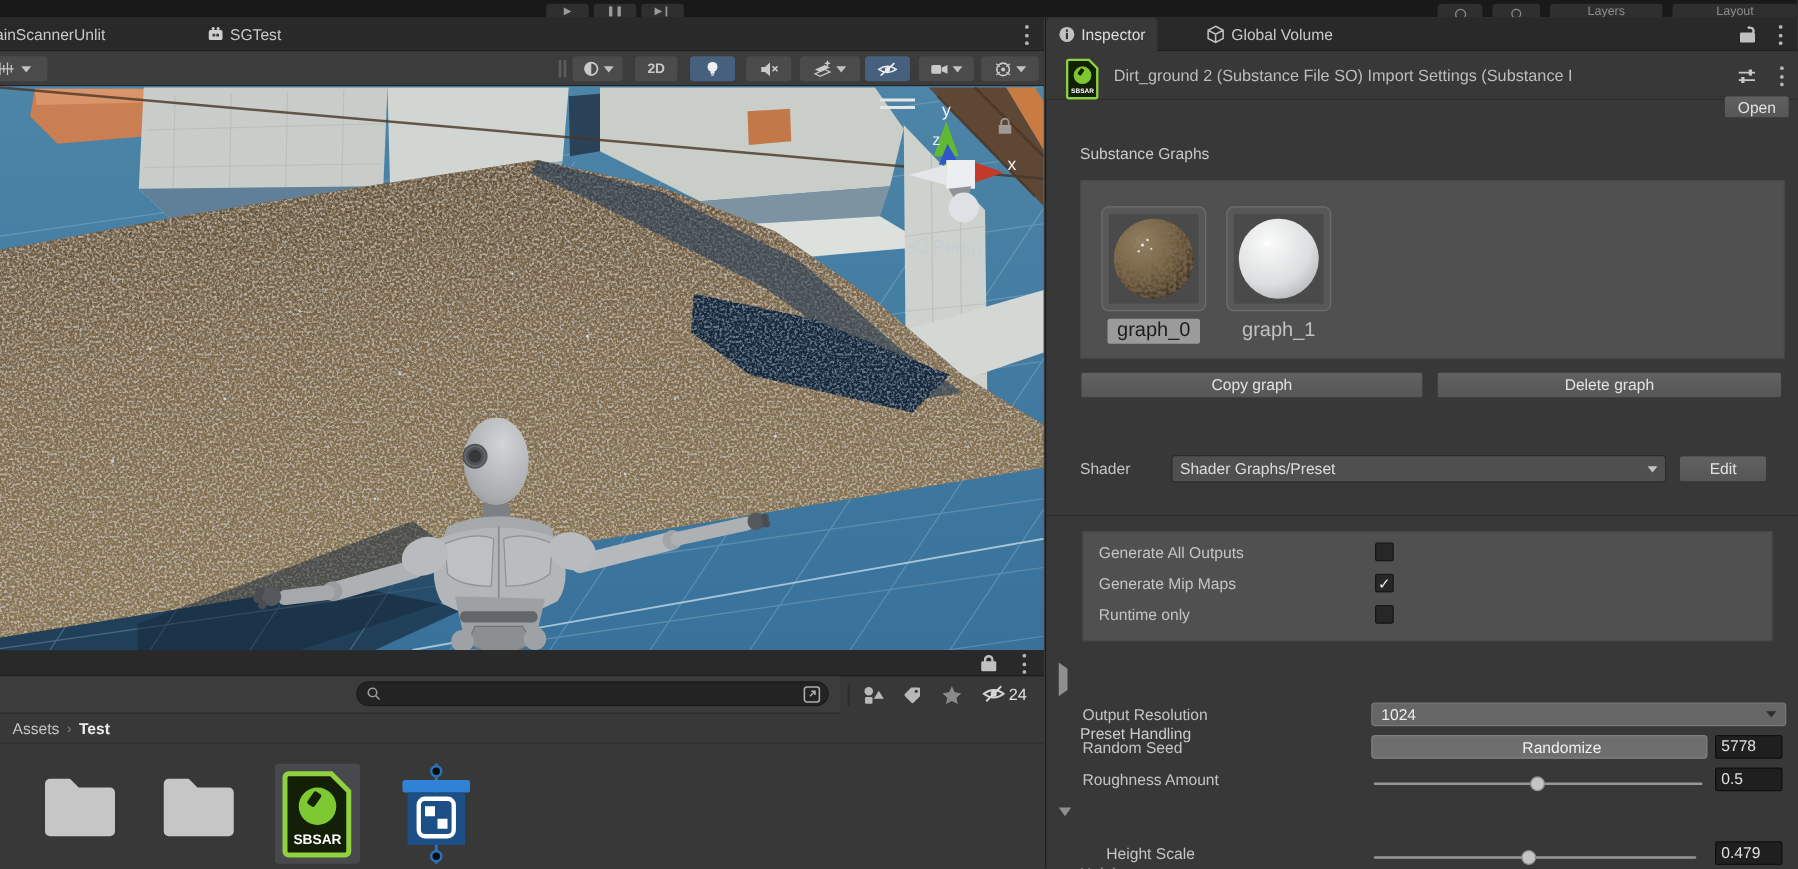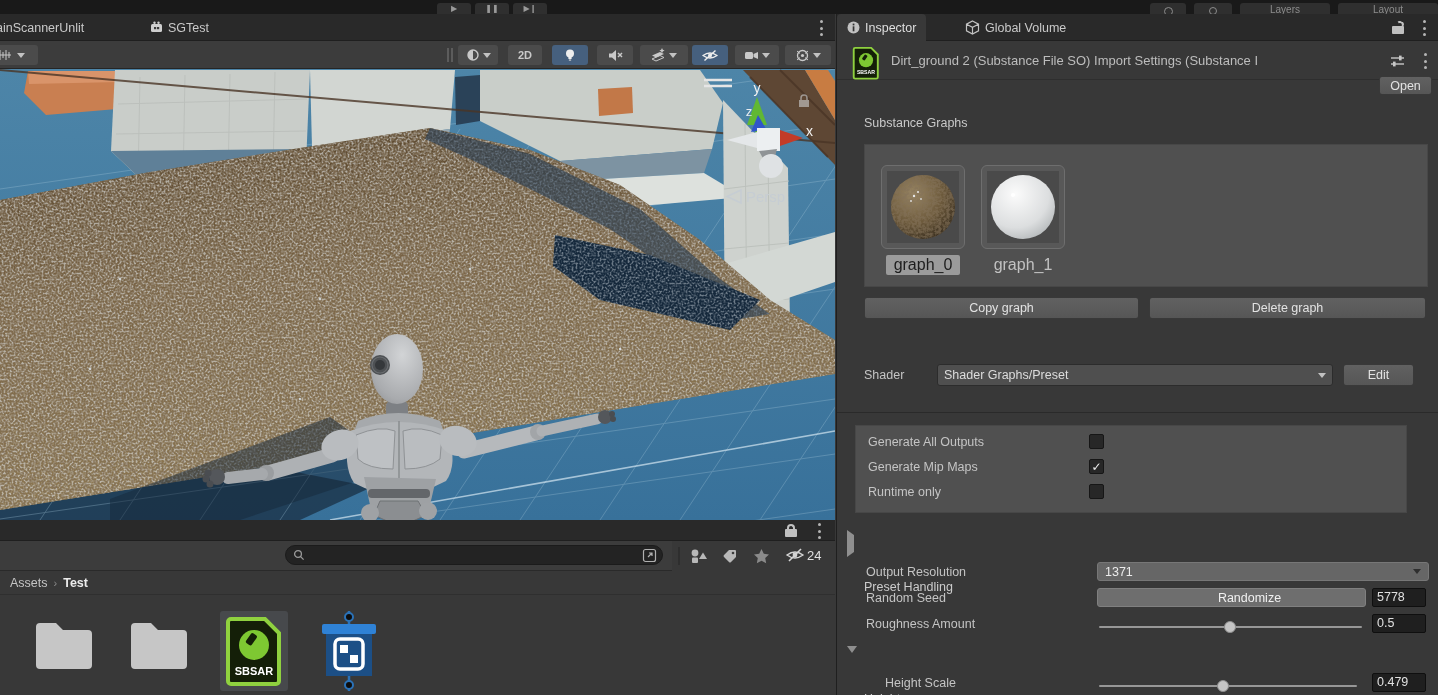--- a/index.html
+++ b/index.html
@@ -118,21 +118,21 @@
         <span>Layout</span>
       </div>
   </div>
 
   <div id="leftpane" class="abs">
 
     <div class="tabbar">
       <div class="wtab" style="left:-14px;">
         <span>ainScannerUnlit</span>
       </div>
-      <div class="wtab" style="left:140px;">
+      <div class="wtab" style="left:156px;">
         <svg class="iconimg" width="13" height="13" viewBox="0 0 13 13">
           <rect x="1" y="3" width="11" height="8" rx="1.5" fill="#cfcfcf"></rect>
           <circle cx="4.5" cy="1.8" r="1.2" fill="#cfcfcf"></circle>
             <circle cx="8.5" cy="1.8" r="1.2" fill="#cfcfcf"></circle>
           <rect x="4" y="6" width="2.2" height="2.2" fill="#3a3a3a"></rect>
             <rect x="7" y="6" width="2.2" height="2.2" fill="#3a3a3a"></rect>
         </svg>
         <span>SGTest</span>
       </div>
       <div class="kebab" style="position:absolute; right:12px; top:6px;">
@@ -602,41 +602,41 @@
     <div class="dropdown" style="left:100px; top:350px; width:396px; height:22px;">
       <span>Shader Graphs/Preset</span>
       <span class="caret"></span>
     </div>
     <div class="btn abs" style="left:506px; top:350px; width:71px; height:22px;">
       <span>Edit</span>
     </div>
 
     <div class="abs" style="left:0; top:398px; width:602px; height:1px; background:#2a2a2a;"></div>
 
-    <div class="box" style="left:18px; top:411px; width:552px; height:88px;">
+    <div class="box" style="left:29px; top:411px; width:552px; height:88px;">
       <div class="flabel" style="left:12px; top:9px;">Generate All Outputs</div>
       <div class="chk" style="left:233px; top:8px;">
         <span></span>
       </div>
       <div class="flabel" style="left:12px; top:34px;">Generate Mip Maps</div>
       <div class="chk" style="left:233px; top:33px;">
         <span>✓</span>
       </div>
       <div class="flabel" style="left:12px; top:59px;">Runtime only</div>
       <div class="chk" style="left:233px; top:58px;">
         <span></span>
       </div>
     </div>
 
     <div class="abs" style="left:10px; top:521px;"><span class="tri-r"></span></div>
     <div class="flabel" style="left:27px; top:518px; color:#cccccc;margin-top:48px;">Preset Handling</div>
 
     <div class="flabel" style="left:29px; top:551px;">Output Resolution</div>
     <div class="ddlight" style="left:260px; top:548px; width:332px; height:19px;">
-      <span>1371</span>
+      <span>1024</span>
       <span class="caret" style="position:absolute; right:7px; border-top-color:#2e2e2e;"></span>
     </div>
 
     <div class="flabel" style="left:29px; top:577px;">Random Seed</div>
     <div class="btnlight abs" style="left:260px; top:574px; width:269px; height:19px;">
       <span>Randomize</span>
     </div>
     <div class="valfield" style="left:535px; top:574px; width:54px; height:19px;">
       <span>5778</span>
     </div>

